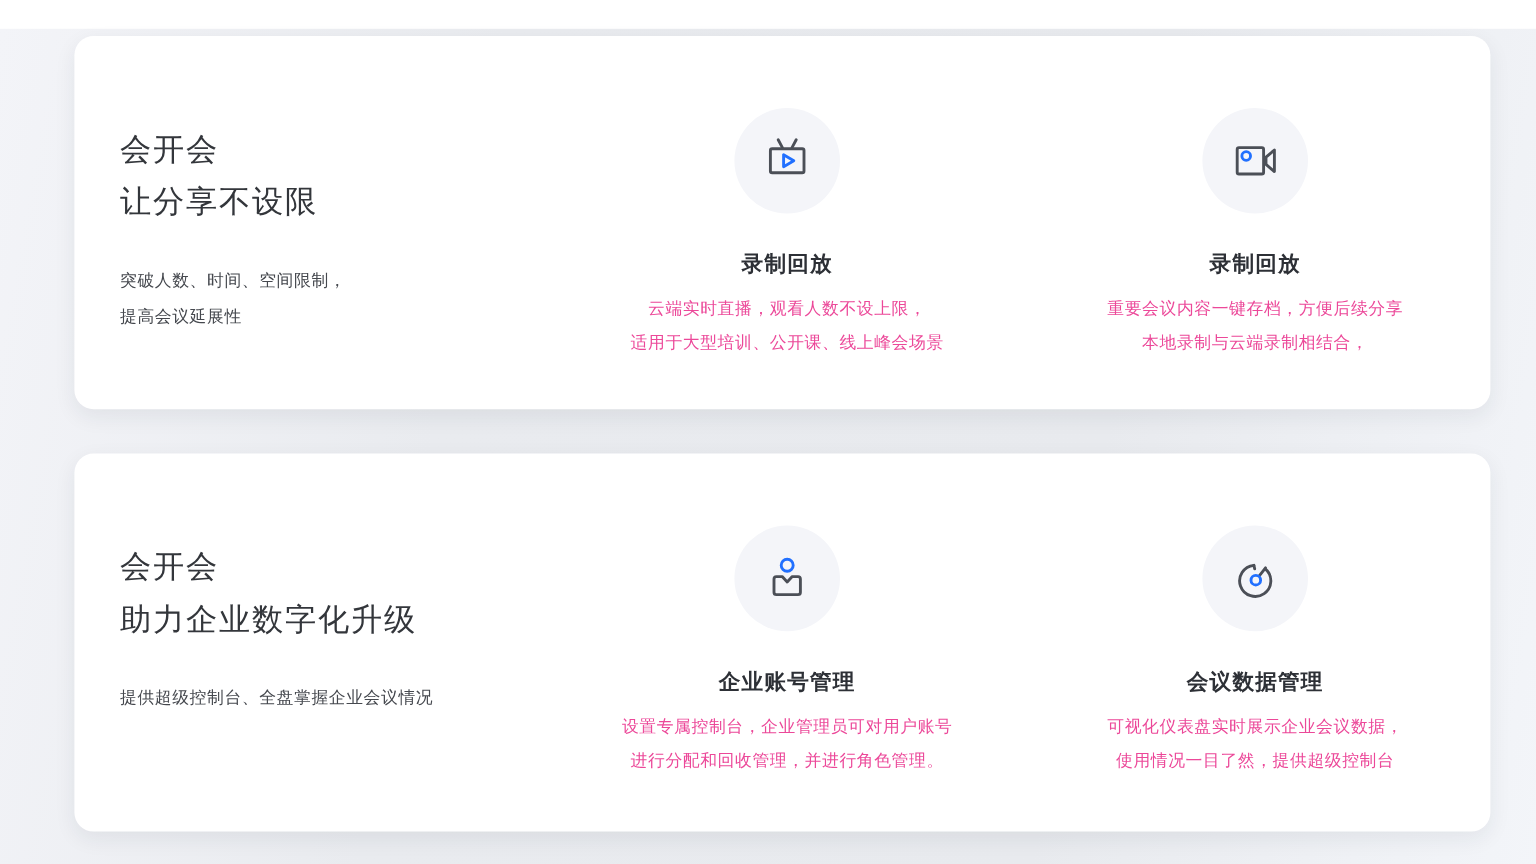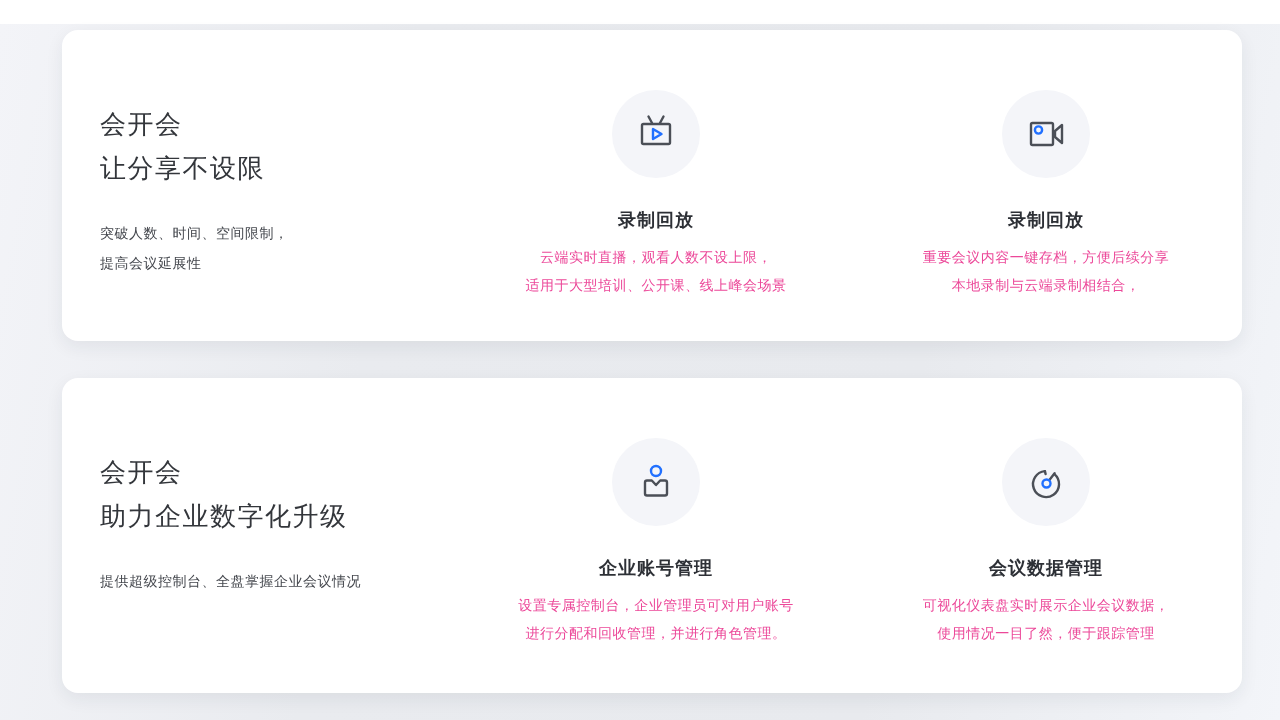--- a/index.html
+++ b/index.html
@@ -116,17 +116,17 @@
         <svg width="44" height="44" viewBox="0 0 44 44">
           <path class="ic-gray" d="M20.9 11.1 A13 13 0 1 0 30.4 14.1"></path>
           <path class="ic-gray" d="M20.9 11.1 L21.6 14.0"></path>
           <path class="ic-gray" d="M30.6 13.2 L25.4 19.9"></path>
           <circle class="ic-blue" cx="22.5" cy="23.5" r="4" stroke-width="2.6"></circle>
         </svg>
       </div>
       <div class="feature-title">会议数据管理</div>
       <div class="feature-desc">
         <div class="desc-line">可视化仪表盘实时展示企业会议数据，</div>
-        <div class="desc-line">使用情况一目了然，便于跟踪管理</div>
+        <div class="desc-line">使用情况一目了然，提供超级控制台</div>
       </div>
     </div>
   </div>
 </div>
 
 </body></html>

